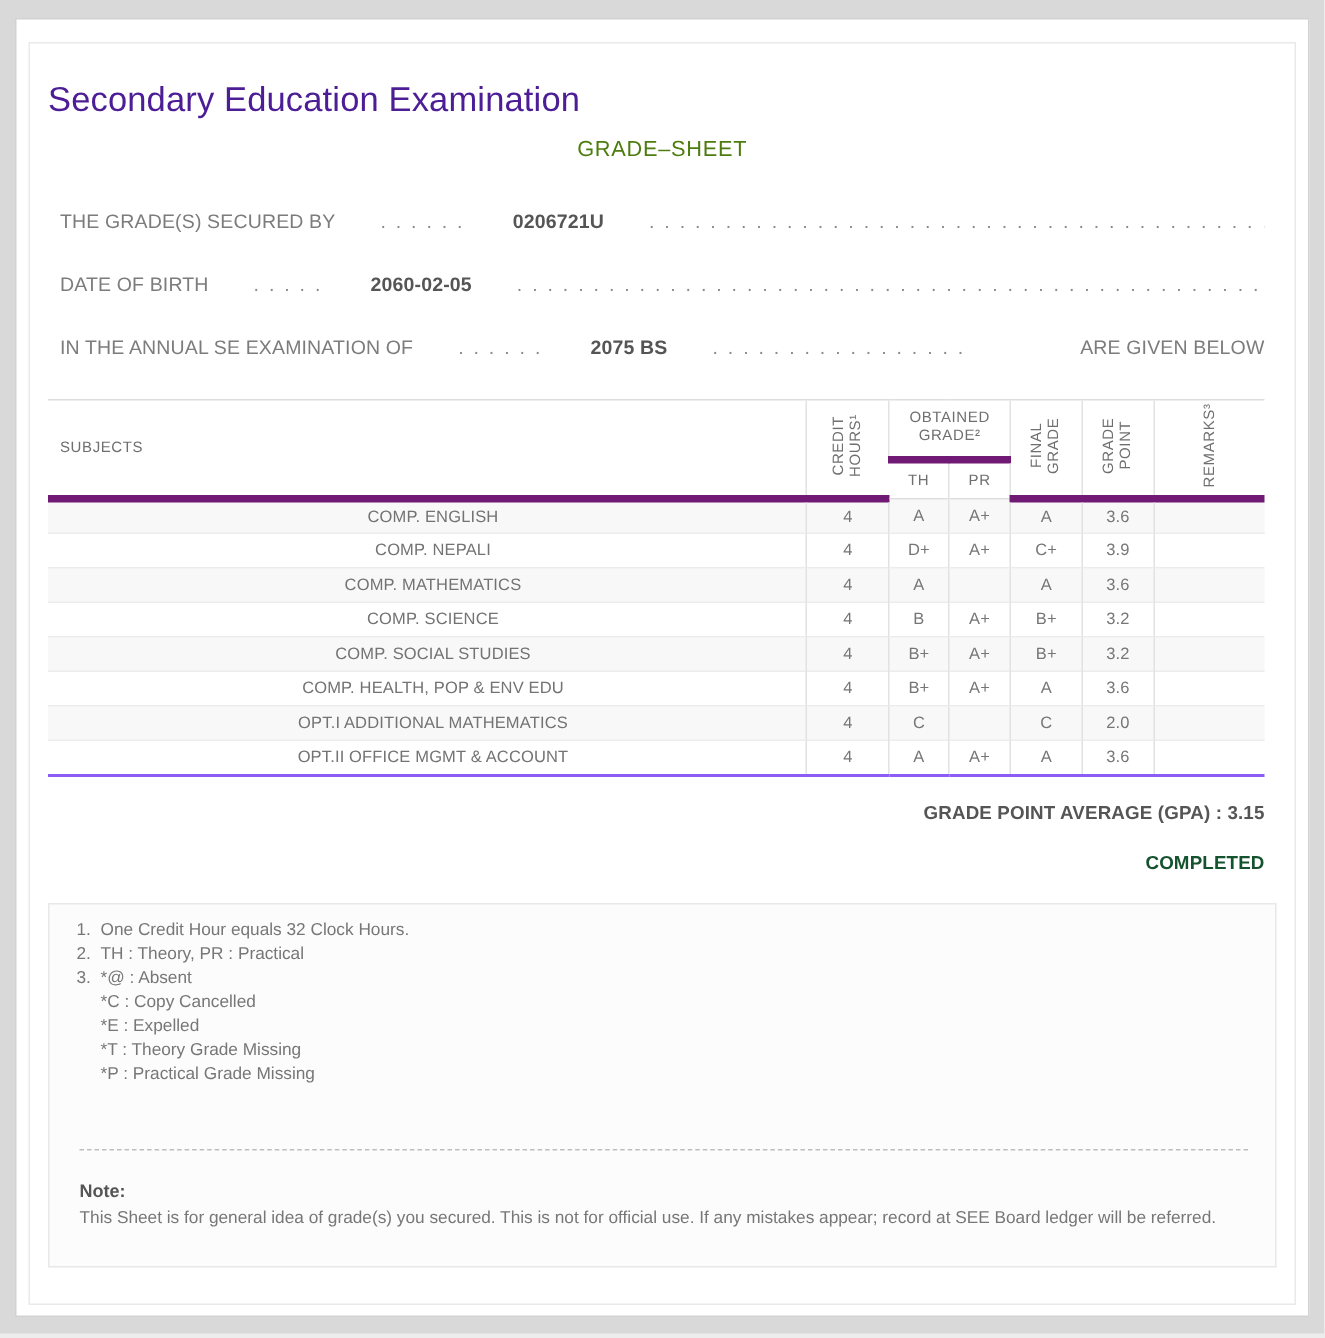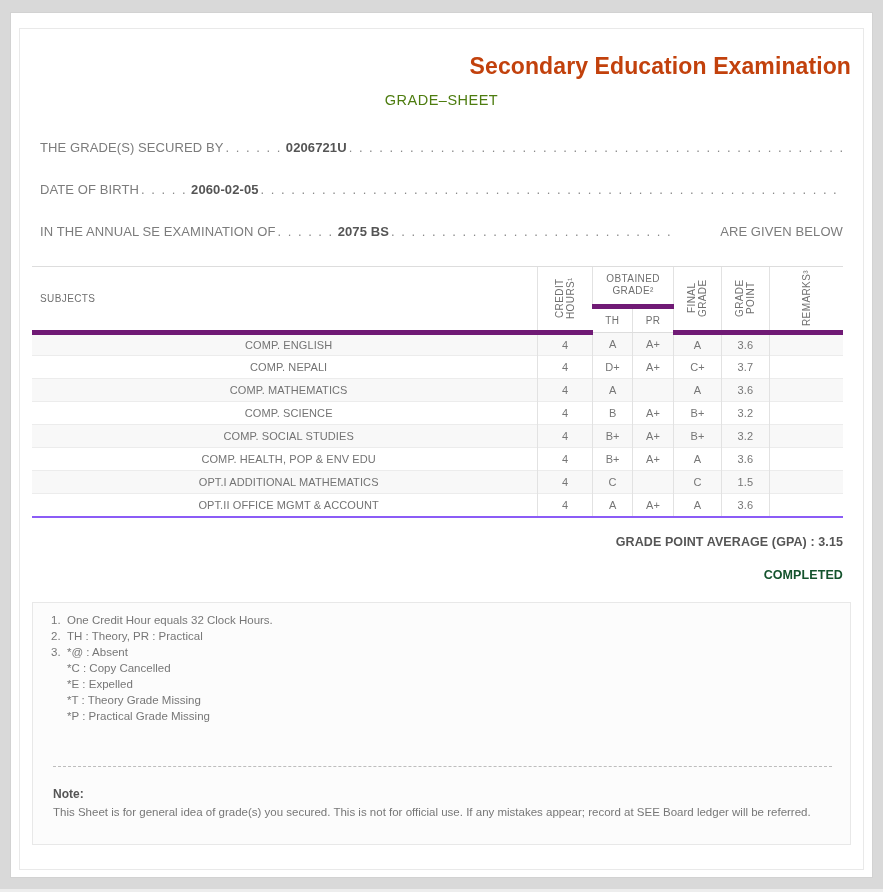--- a/index.html
+++ b/index.html
@@ -26,24 +26,24 @@
     border: 1px solid #e9e9e9;
     background: #ffffff;
     padding: 0 12px;
     overflow: hidden;
   }
   .condensed { font-stretch: condensed; letter-spacing: 0.1px; }
 
   
   .sheet-title {
     margin-top: 24px;
-    text-align: right;
+    text-align: left;
     font-size: 23px;
-    font-weight: bold;
-    color: #c2410c;
+    font-weight: normal;
+    color: #4c1d95;
   }
   .sheet-subtitle {
     margin-top: 12px;
     text-align: center;
     font-size: 14.5px;
     font-weight: normal;
     color: #4d7c0f;
     letter-spacing: 0.5px;
   }
 
@@ -51,20 +51,21 @@
   .info-block { margin: 32px 8px 0 8px; }
   .info-line {
     display: flex;
     align-items: flex-end;
     white-space: nowrap;
     overflow: hidden;
     font-size: 13px;
     color: #7c7c7c;
     height: 15px;
     margin-bottom: 27px;
+    gap: 28px;
   }
   .info-line .lbl { flex: 0 0 auto; }
   .info-line .dots { flex: 0 0 auto; letter-spacing: 1.5px; color: #8a8a8a; padding: 0 2px; }
   .info-line .val { flex: 0 0 auto; font-weight: bold; color: #555555; padding: 0 2px; }
   .info-line .fill { flex: 1 1 auto; min-width: 0; overflow: hidden; letter-spacing: 1.5px; color: #8a8a8a; }
   .info-line .sfx { flex: 0 0 auto; padding-left: 4px; margin-left: 45px; }
 
   
   .table-wrap { margin: 22px 8px 0 0; }
   table.grades {
@@ -208,21 +209,21 @@
             <td>A</td>
             <td>3.6</td>
             <td></td>
           </tr>
           <tr>
             <td class="subject-cell">COMP. NEPALI</td>
             <td>4</td>
             <td>D+</td>
             <td>A+</td>
             <td>C+</td>
-            <td>3.7</td>
+            <td>3.9</td>
             <td></td>
           </tr>
           <tr>
             <td class="subject-cell">COMP. MATHEMATICS</td>
             <td>4</td>
             <td>A</td>
             <td></td>
             <td>A</td>
             <td>3.6</td>
             <td></td>
@@ -253,21 +254,21 @@
             <td>A</td>
             <td>3.6</td>
             <td></td>
           </tr>
           <tr>
             <td class="subject-cell">OPT.I ADDITIONAL MATHEMATICS</td>
             <td>4</td>
             <td>C</td>
             <td></td>
             <td>C</td>
-            <td>1.5</td>
+            <td>2.0</td>
             <td></td>
           </tr>
           <tr>
             <td class="subject-cell">OPT.II OFFICE MGMT &amp; ACCOUNT</td>
             <td>4</td>
             <td>A</td>
             <td>A+</td>
             <td>A</td>
             <td>3.6</td>
             <td></td>

